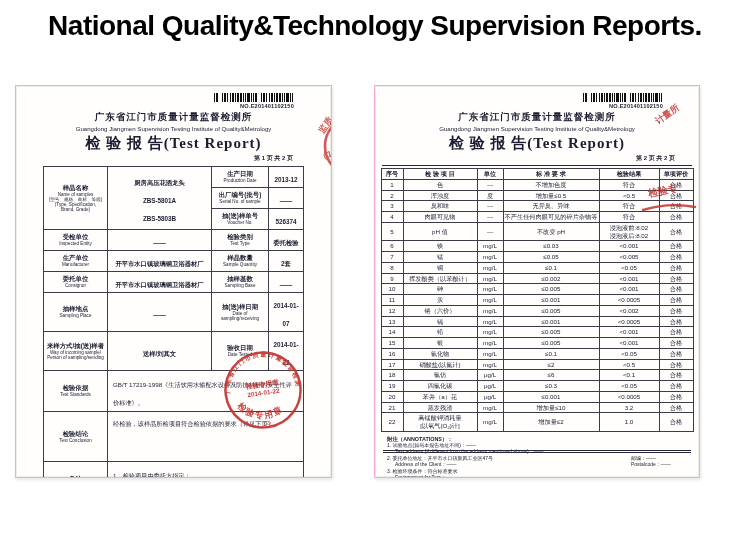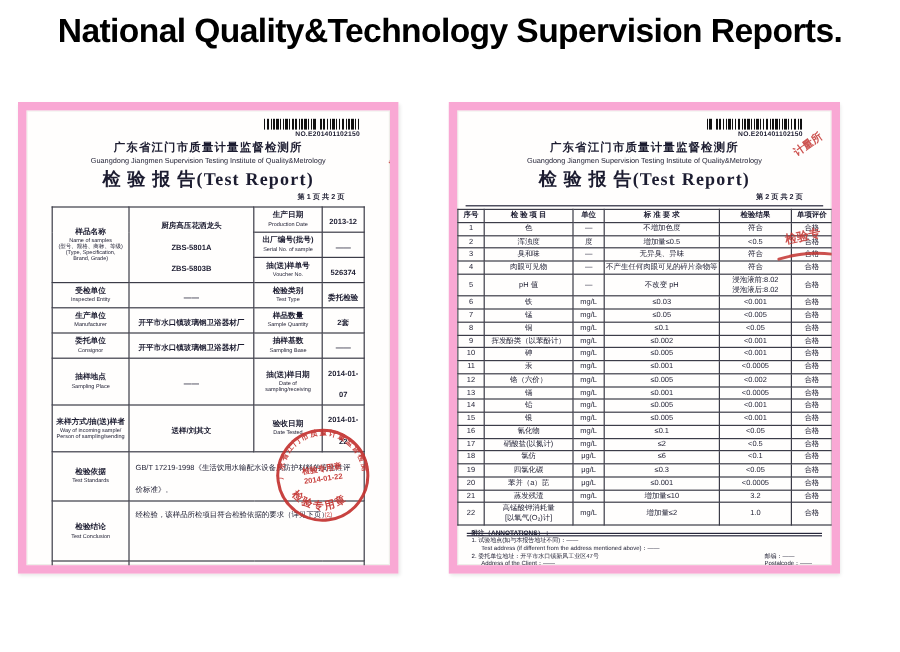--- a/index.html
+++ b/index.html
@@ -4,21 +4,21 @@
 <style>
   * { box-sizing:border-box; margin:0; padding:0; }
   html,body { width:750px; height:543px; overflow:hidden; }
   body { position:relative; background:#ffffff; color:#1c1c30;
          font-family:"Liberation Sans", sans-serif; }
 
   .main-title { position:absolute; top:10px; left:0; width:750px; text-align:center;
                 font-size:28px; font-weight:bold; letter-spacing:-0.5px; color:#000; }
 
   .doc { position:absolute; top:85px; height:393px; background:#fffefd;
-         border:7px solid #f9a8d4; overflow:hidden;
+         border:1px solid #f9a8d4; overflow:hidden;
          box-shadow:inset 0 0 0 1px #eeeee9, 1px 2px 3px rgba(0,0,0,.10); }
   #doc-left  { left:15px;  width:317px; }
   #doc-right { left:374px; width:326px; }
 
   .barcode-wrap { position:absolute; top:7px; width:80px; }
   #doc-left  .barcode-wrap { left:198px; }
   #doc-right .barcode-wrap { left:208px; }
   .barcode { height:9px;
     background:repeating-linear-gradient(90deg,#101010 0 1.2px,#fbfbfb 1.2px 2.2px,
       #101010 2.2px 4.4px,#fbfbfb 4.4px 5.6px,#101010 5.6px 6.4px,#fbfbfb 6.4px 7.8px); }

